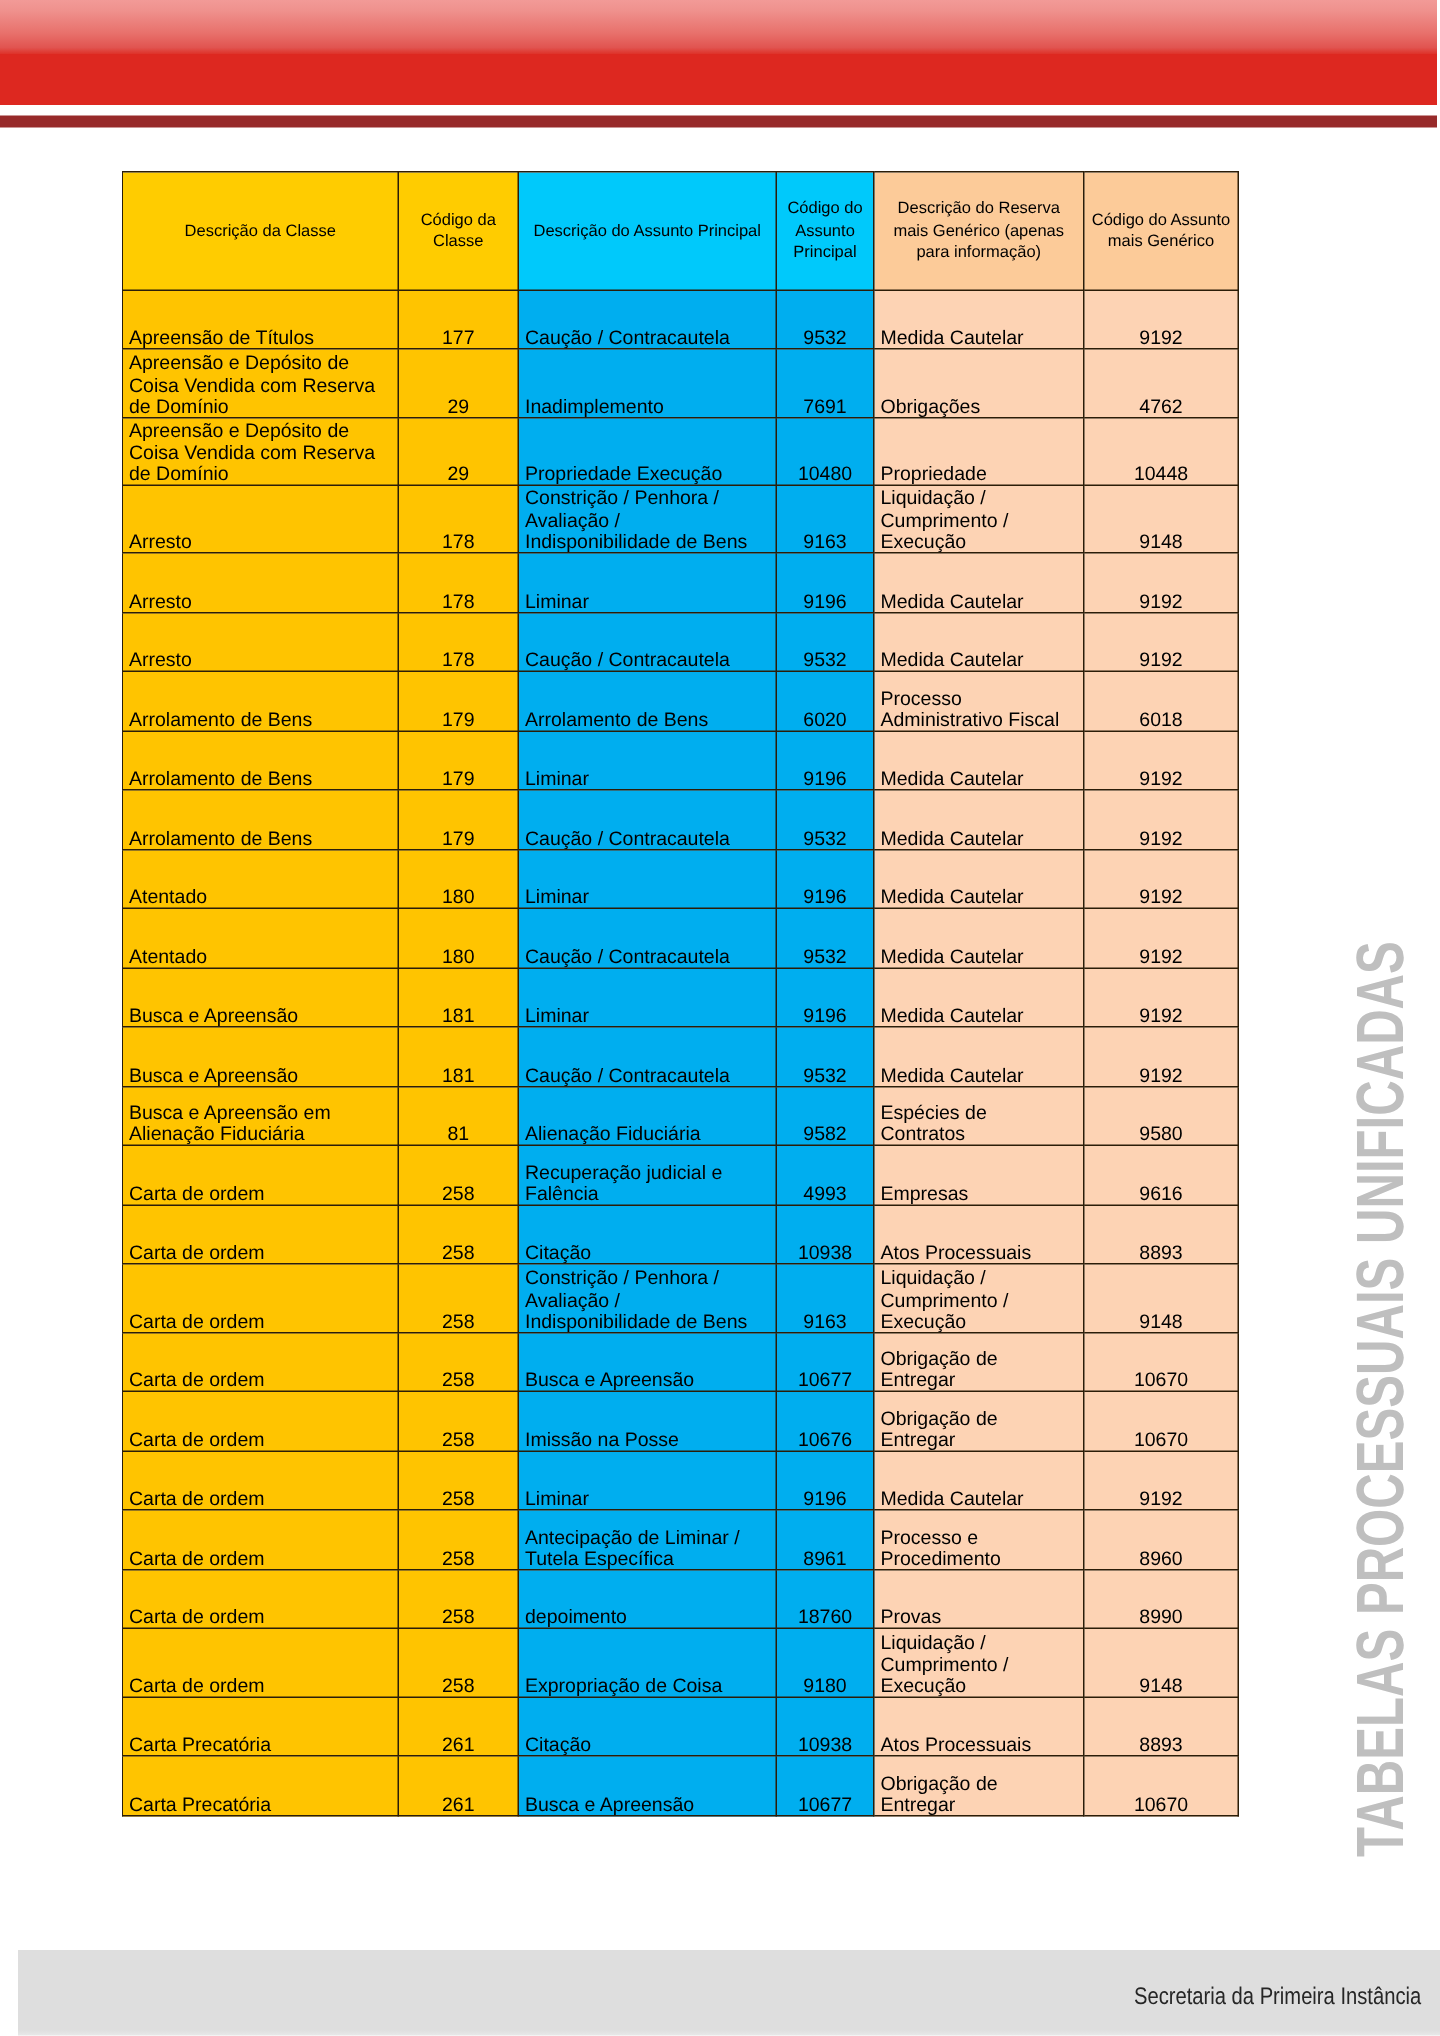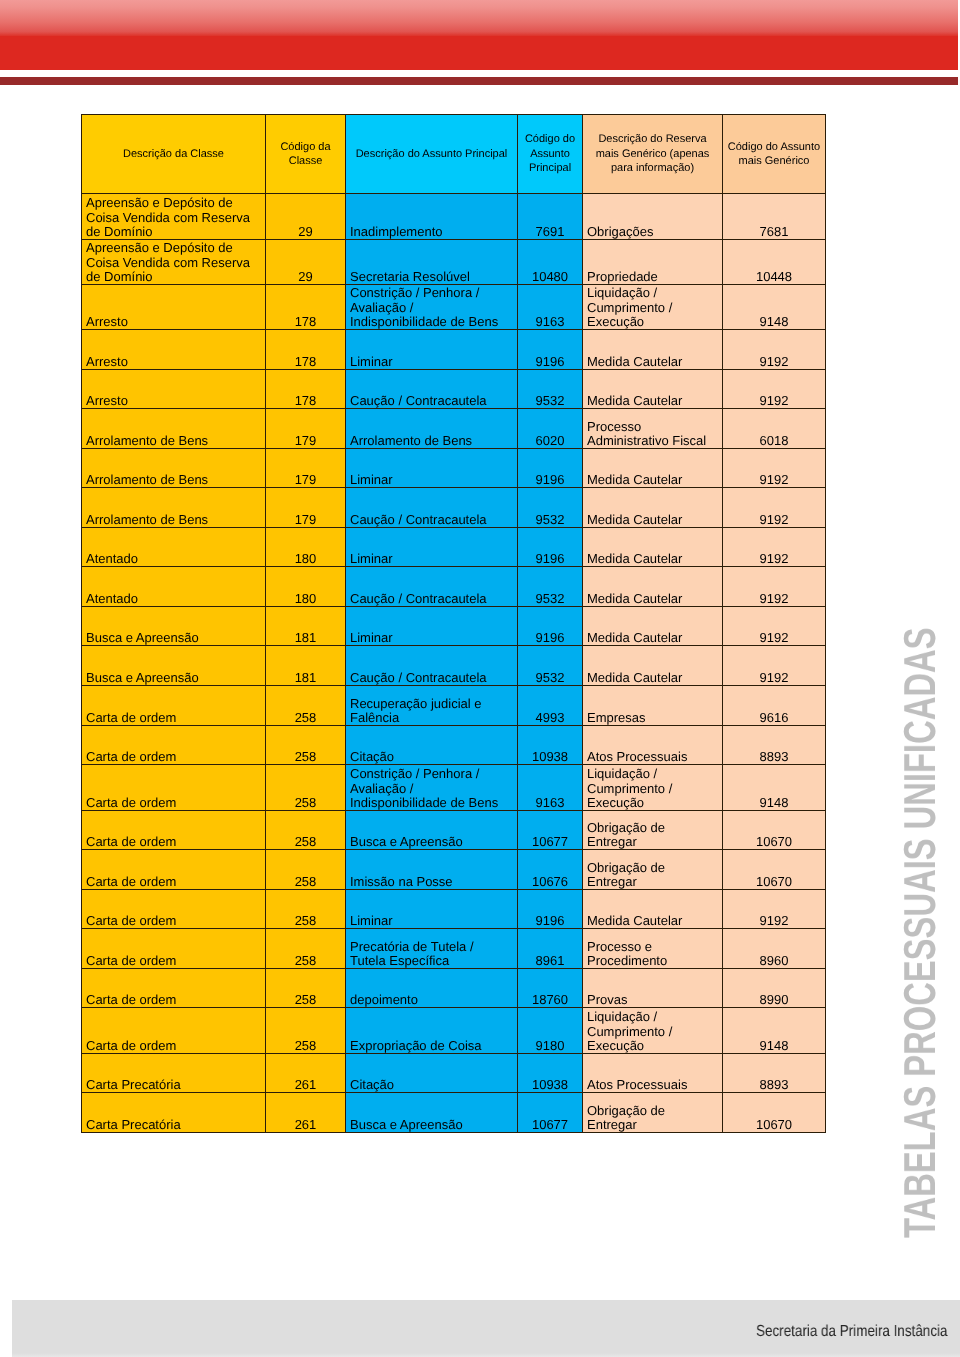--- a/index.html
+++ b/index.html
@@ -84,53 +84,73 @@
         </th>
   <th class="c-generico">
           <div class="hdr">Descrição do Reserva mais Genérico (apenas para informação)</div>
         </th>
   <th class="c-generico">
           <div class="hdr">Código do Assunto mais Genérico</div>
         </th>
 </tr>
     </thead>
 <tbody>
+<tr style="height:39px">
+  <td class="c-classe">
+          <div class="txt" style="height:38px">Apreensão de Títulos</div>
+        </td>
+  <td class="c-classe">
+          <div class="txt num" style="height:38px">177</div>
+        </td>
+  <td class="c-assunto">
+          <div class="txt" style="height:38px">Caução / Contracautela</div>
+        </td>
+  <td class="c-assunto">
+          <div class="txt num" style="height:38px">9532</div>
+        </td>
+  <td class="c-generico">
+          <div class="txt" style="height:38px">Medida Cautelar</div>
+        </td>
+  <td class="c-generico">
+          <div class="txt num" style="height:38px">9192</div>
+        </td>
+</tr>
 <tr style="height:46px">
   <td class="c-classe">
           <div class="txt" style="height:45px">Apreensão e Depósito de
 Coisa Vendida com Reserva
 de Domínio</div>
         </td>
   <td class="c-classe">
           <div class="txt num" style="height:45px">29</div>
         </td>
   <td class="c-assunto">
           <div class="txt" style="height:45px">Inadimplemento</div>
         </td>
   <td class="c-assunto">
           <div class="txt num" style="height:45px">7691</div>
         </td>
   <td class="c-generico">
           <div class="txt" style="height:45px">Obrigações</div>
         </td>
   <td class="c-generico">
-          <div class="txt num" style="height:45px">7681</div>
+          <div class="txt num" style="height:45px">4762</div>
         </td>
 </tr>
 <tr style="height:45px">
   <td class="c-classe">
           <div class="txt" style="height:44px">Apreensão e Depósito de
 Coisa Vendida com Reserva
 de Domínio</div>
         </td>
   <td class="c-classe">
           <div class="txt num" style="height:44px">29</div>
         </td>
   <td class="c-assunto">
-          <div class="txt" style="height:44px">Secretaria Resolúvel</div>
+          <div class="txt" style="height:44px">Propriedade Execução</div>
         </td>
   <td class="c-assunto">
           <div class="txt num" style="height:44px">10480</div>
         </td>
   <td class="c-generico">
           <div class="txt" style="height:44px">Propriedade</div>
         </td>
   <td class="c-generico">
           <div class="txt num" style="height:44px">10448</div>
         </td>
@@ -333,20 +353,42 @@
   <td class="c-assunto">
           <div class="txt num" style="height:39px">9532</div>
         </td>
   <td class="c-generico">
           <div class="txt" style="height:39px">Medida Cautelar</div>
         </td>
   <td class="c-generico">
           <div class="txt num" style="height:39px">9192</div>
         </td>
 </tr>
+<tr style="height:39px">
+  <td class="c-classe">
+          <div class="txt" style="height:38px">Busca e Apreensão em
+Alienação Fiduciária</div>
+        </td>
+  <td class="c-classe">
+          <div class="txt num" style="height:38px">81</div>
+        </td>
+  <td class="c-assunto">
+          <div class="txt" style="height:38px">Alienação Fiduciária</div>
+        </td>
+  <td class="c-assunto">
+          <div class="txt num" style="height:38px">9582</div>
+        </td>
+  <td class="c-generico">
+          <div class="txt" style="height:38px">Espécies de
+Contratos</div>
+        </td>
+  <td class="c-generico">
+          <div class="txt num" style="height:38px">9580</div>
+        </td>
+</tr>
 <tr style="height:40px">
   <td class="c-classe">
           <div class="txt" style="height:39px">Carta de ordem</div>
         </td>
   <td class="c-classe">
           <div class="txt num" style="height:39px">258</div>
         </td>
   <td class="c-assunto">
           <div class="txt" style="height:39px">Recuperação judicial e
 Falência</div>
@@ -468,21 +510,21 @@
         </td>
 </tr>
 <tr style="height:40px">
   <td class="c-classe">
           <div class="txt" style="height:39px">Carta de ordem</div>
         </td>
   <td class="c-classe">
           <div class="txt num" style="height:39px">258</div>
         </td>
   <td class="c-assunto">
-          <div class="txt" style="height:39px">Precatória de Tutela /
+          <div class="txt" style="height:39px">Antecipação de Liminar /
 Tutela Específica</div>
         </td>
   <td class="c-assunto">
           <div class="txt num" style="height:39px">8961</div>
         </td>
   <td class="c-generico">
           <div class="txt" style="height:39px">Processo e
 Procedimento</div>
         </td>
   <td class="c-generico">

